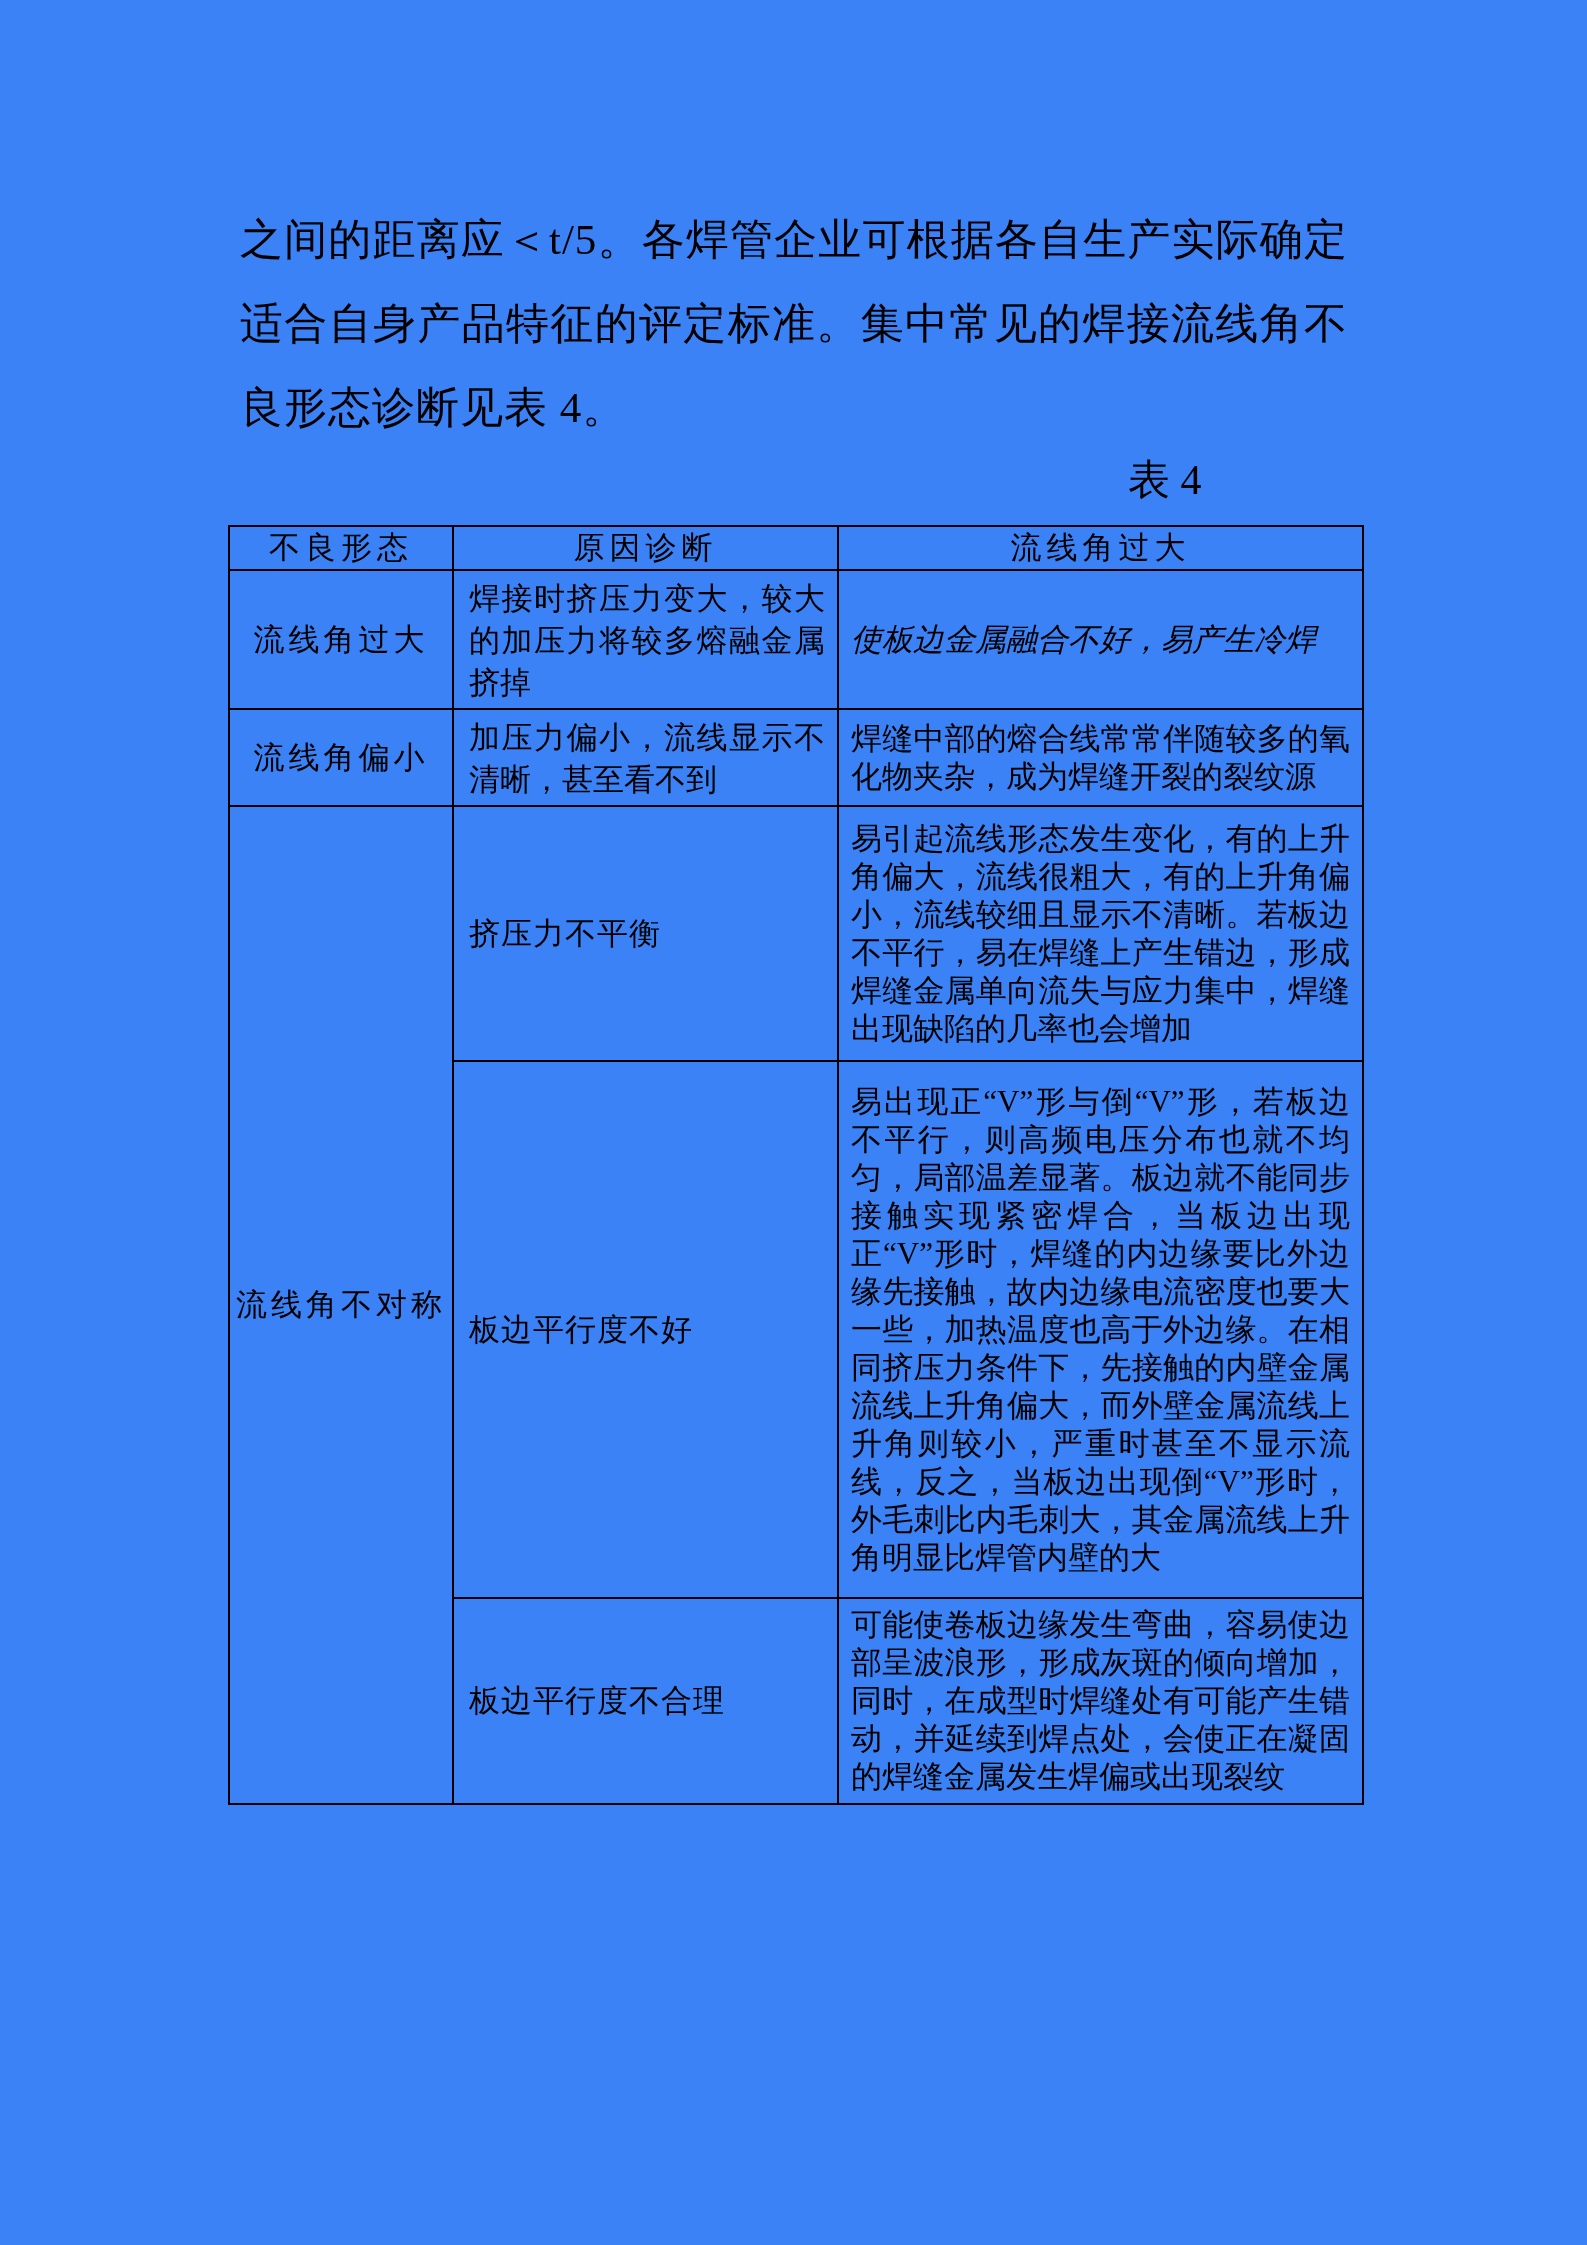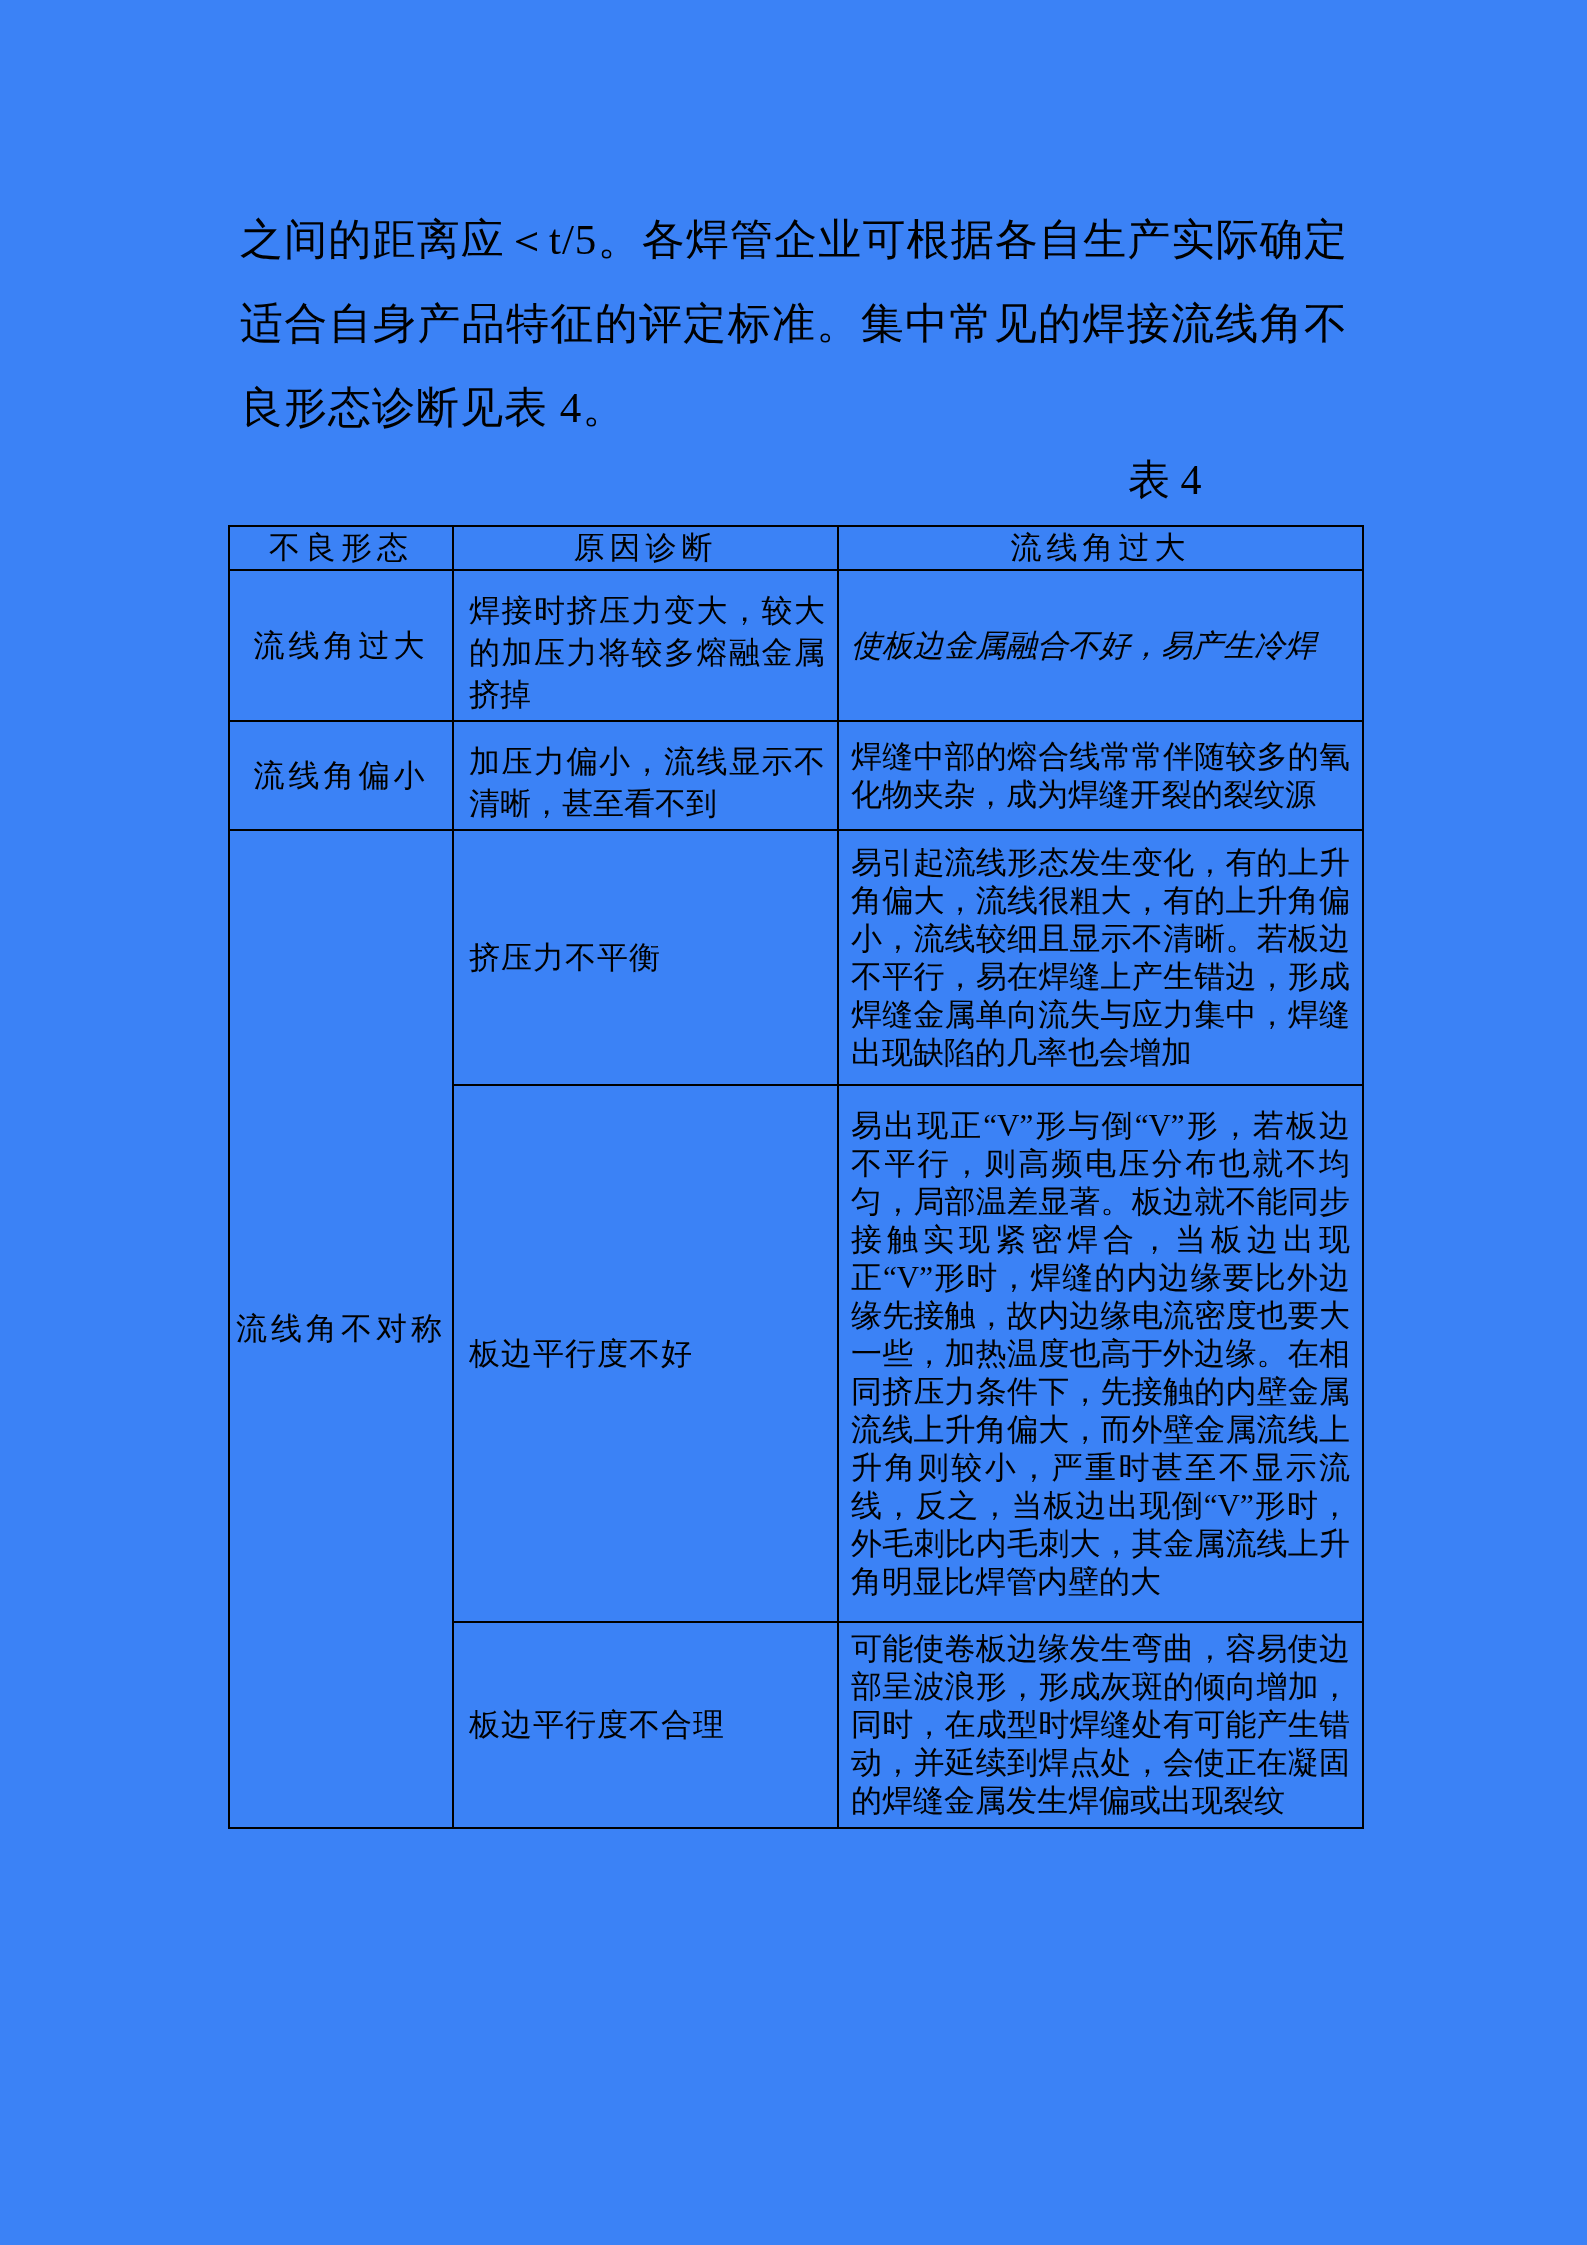--- a/index.html
+++ b/index.html
@@ -56,21 +56,21 @@
     height: 39px;
   }
   td.cell-form {
     text-align: center;
     letter-spacing: 4px;
   }
   td.cell-cause-text {
     text-align: justify;
     text-justify: inter-ideograph;
     line-height: 42px;
-    padding: 19px 12px 4px 15px;
+    padding: 7px 12px 4px 15px;
   }
   td.cell-cause-label {
     text-align: left;
     letter-spacing: 1px;
     padding-left: 15px;
     border-radius: 25px;
   }
   td.cell-cons {
     text-align: justify;
     text-justify: inter-ideograph;

